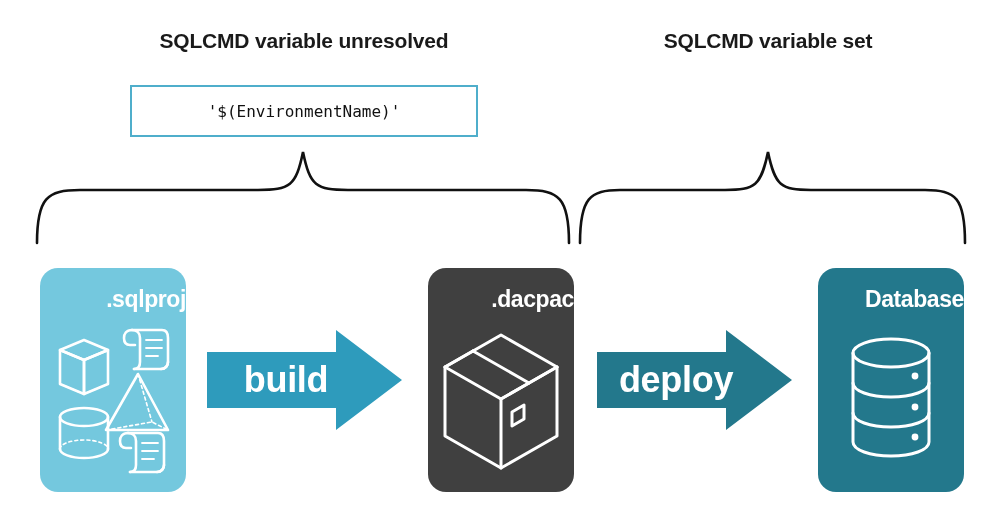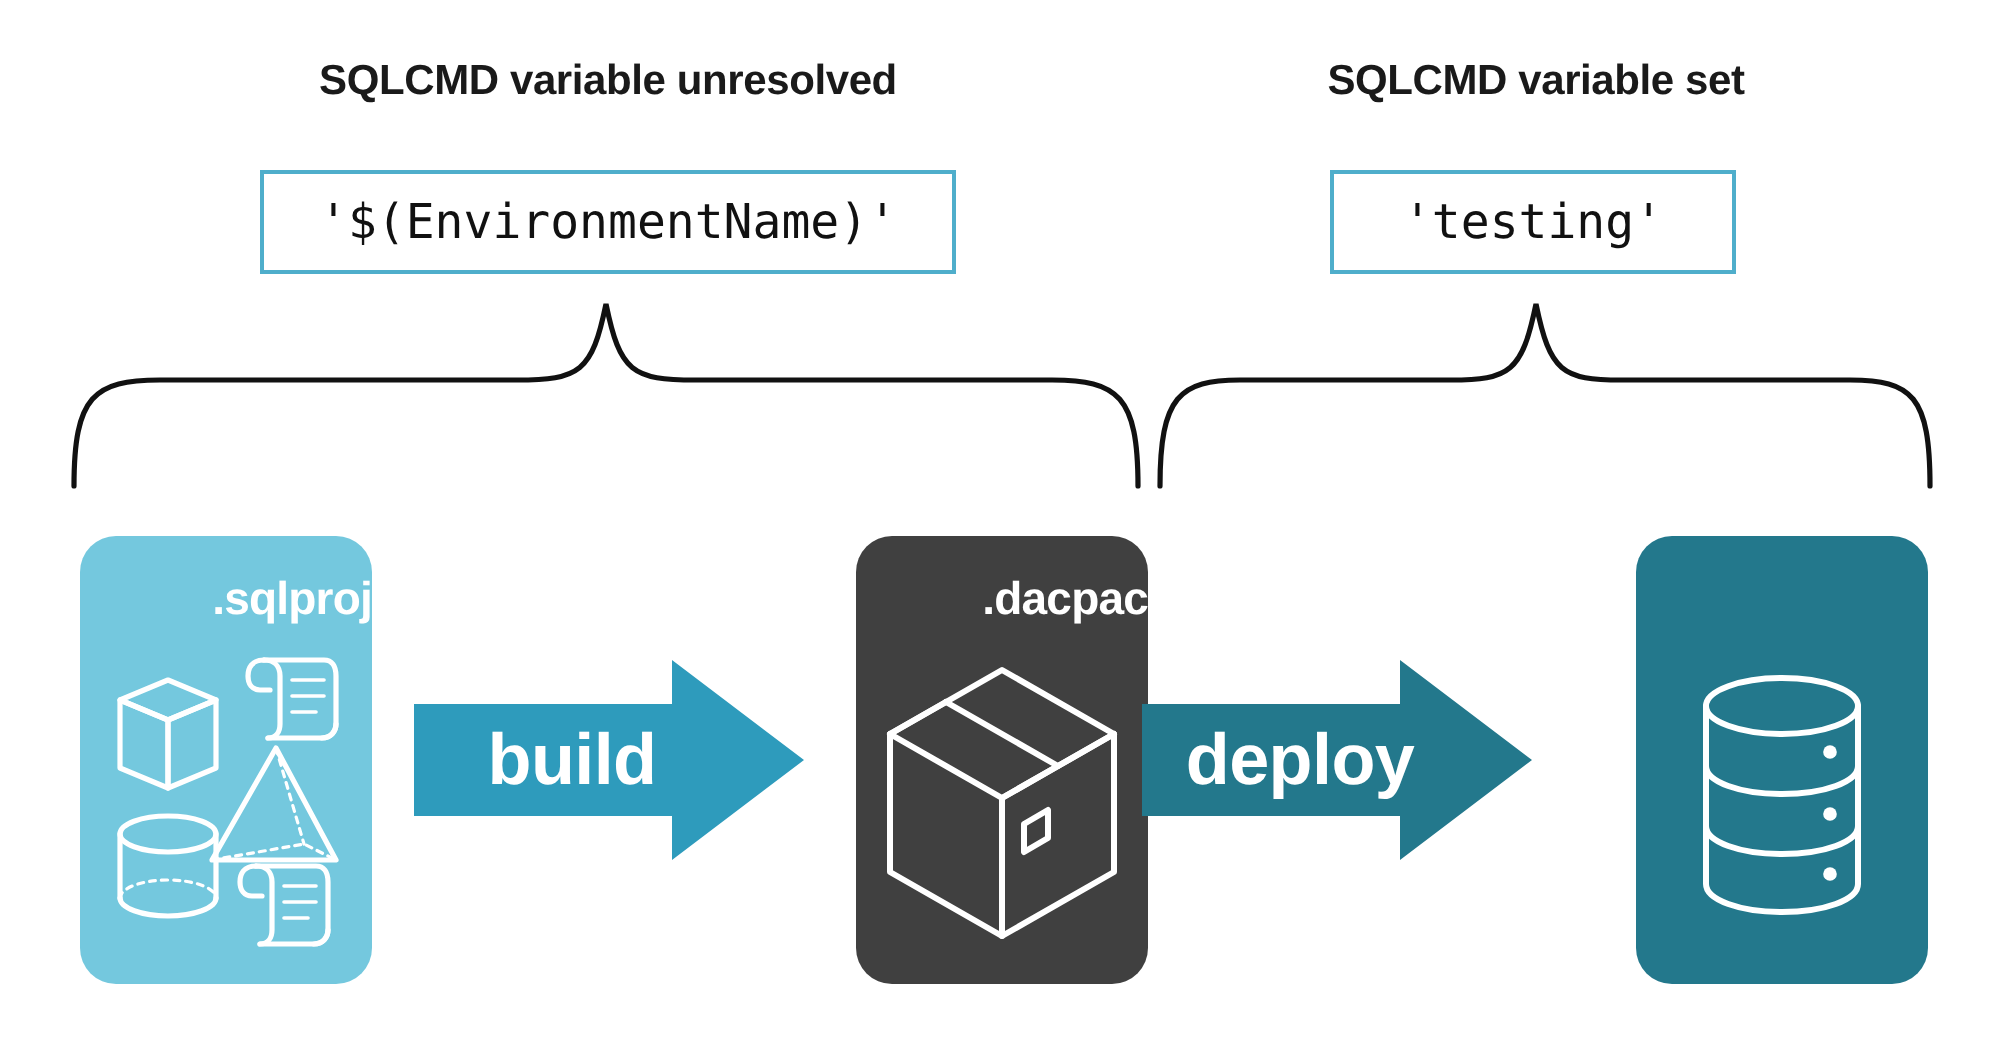--- a/index.html
+++ b/index.html
@@ -39,21 +39,21 @@
   
   .code-box {
     position: absolute;
     box-sizing: border-box;
     background: #ffffff;
     border: 2px solid #4FAECB;
     display: flex;
     align-items: center;
     justify-content: center;
     font-family: "DejaVu Sans Mono", "Liberation Mono", monospace;
-    font-size: 24px;
+    font-size: 16px;
     color: #111111;
     white-space: nowrap;
   }
   #code-box-left  { left: 130px; top: 85px; width: 348px; height: 52px; }
   #code-box-right { left: 665px; top: 85px; width: 203px; height: 52px; }
 
   
   #brace-layer {
     position: absolute;
     left: 0; top: 0;
@@ -96,21 +96,21 @@
   }
 
   
   .flow-arrow {
     position: absolute;
     top: 328px;
     width: 200px;
     height: 104px;
   }
   #arrow-build  { left: 205px; }
-  #arrow-deploy { left: 569px; text-decoration: underline; }
+  #arrow-deploy { left: 595px; text-decoration: underline; }
 
   .arrow-label {
     position: absolute;
     top: 0; left: 0;
     width: 168px;
     height: 104px;
     display: flex;
     align-items: center;
     justify-content: center;
     font-family: "Liberation Sans", sans-serif;
@@ -129,23 +129,20 @@
 <div id="canvas">
 
   <div class="section-heading" id="heading-right">SQLCMD variable set</div>
 
   <div class="section-heading" id="heading-left">SQLCMD variable unresolved</div>
 
   <div class="code-box" id="code-box-left" style="border-color: rgb(79, 174, 203);">
     <span>'$(EnvironmentName)'</span>
   </div>
 
-  <div class="code-box" id="code-box-right" style="border-color: rgb(79, 174, 203);">
-    <span>'testing'</span>
-  </div>
 
   <svg id="brace-layer" viewBox="0 0 1000 522">
 
     <path d="M 37 243
              C 37 198, 47 190, 80 190
              L 258 190
              C 290 190, 296 186, 303 152
              C 310 186, 316 190, 348 190
              L 526 190
              C 559 190, 569 198, 569 243" fill="none" stroke="#111111" stroke-width="2.6" stroke-linecap="round"></path>
@@ -237,20 +234,21 @@
   </div>
 
   <div class="flow-arrow" id="arrow-deploy">
     <svg viewBox="0 0 200 104" width="200" height="104">
       <polygon points="2,24 131,24 131,2 197,52 131,102 131,80 2,80" fill="#23788C"></polygon>
     </svg>
     <div class="arrow-label">deploy</div>
   </div>
 
   <div class="stage-box" id="stage-database" style="background: rgb(35, 120, 140);">
+    <div class="stage-label">Database</div>
     <svg class="stage-art" viewBox="0 0 146 174">
       <g fill="none" stroke="#ffffff" stroke-width="3" stroke-linejoin="round" stroke-linecap="round">
         <ellipse cx="73" cy="35" rx="38" ry="14"></ellipse>
         <path d="M35 35 L35 124 C35 132, 52 138, 73 138 C94 138, 111 132, 111 124 L111 35"></path>
         <path d="M35 65 C35 73, 52 79, 73 79 C94 79, 111 73, 111 65"></path>
         <path d="M35 95 C35 103, 52 109, 73 109 C94 109, 111 103, 111 95"></path>
         <circle cx="97" cy="58" r="3.4" fill="#ffffff" stroke="none"></circle>
         <circle cx="97" cy="89" r="3.4" fill="#ffffff" stroke="none"></circle>
         <circle cx="97" cy="119" r="3.4" fill="#ffffff" stroke="none"></circle>
       </g>

